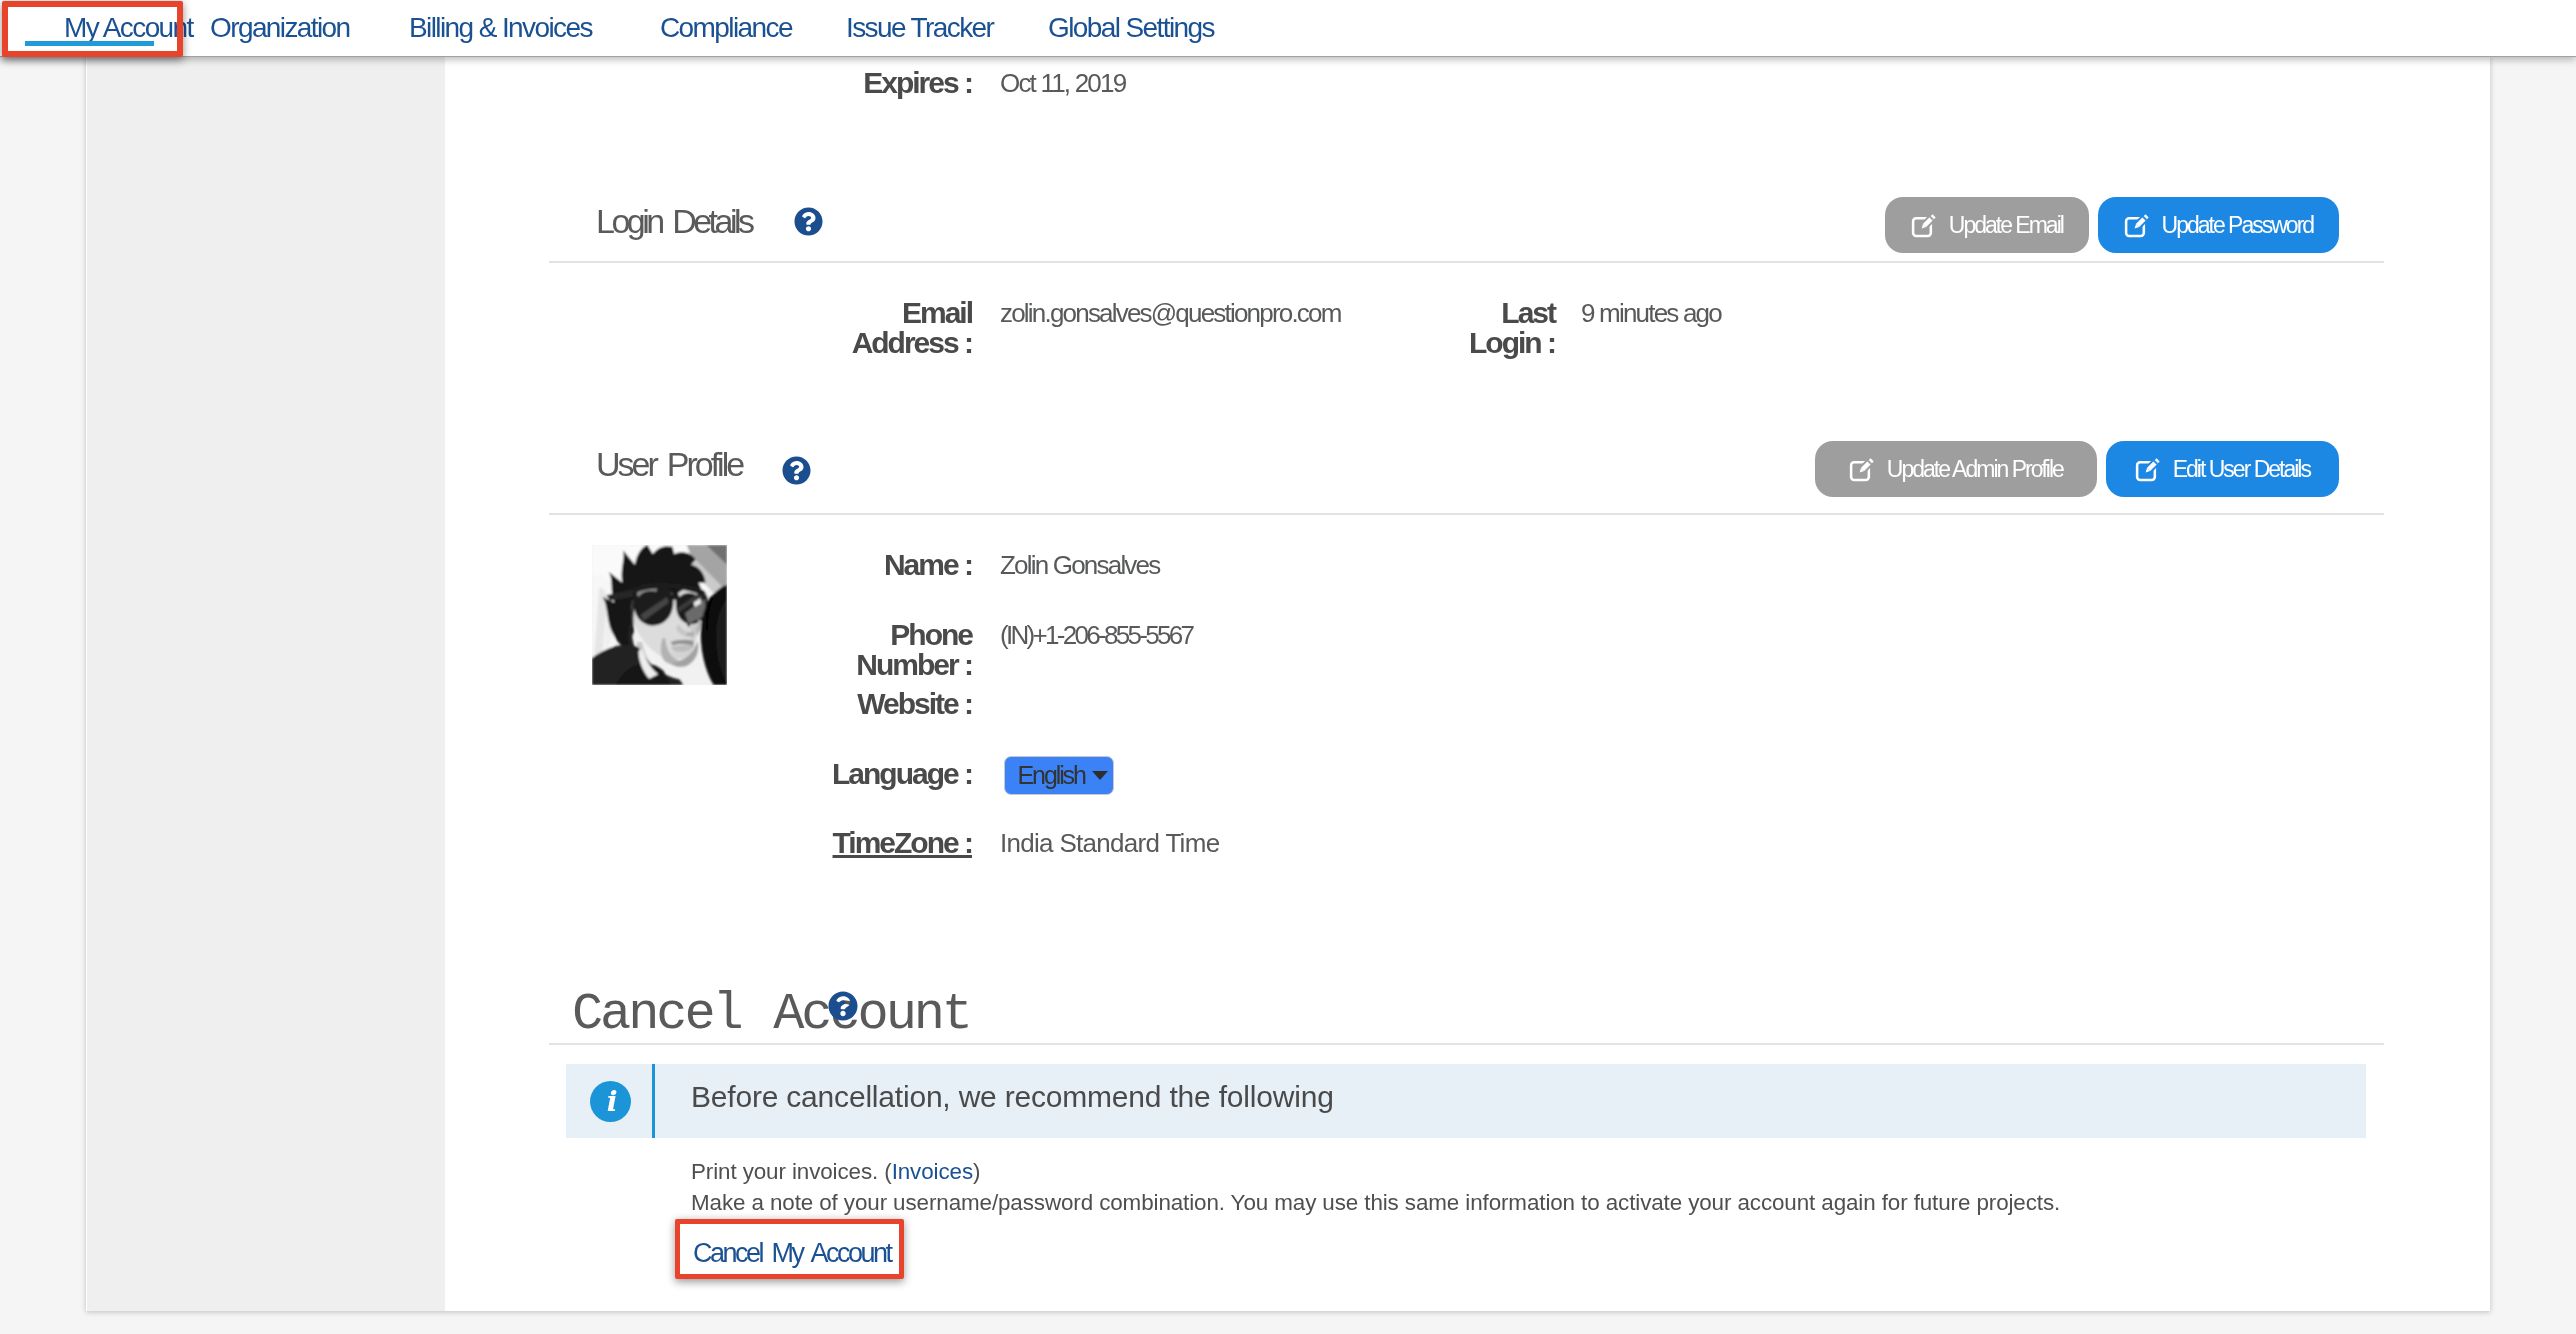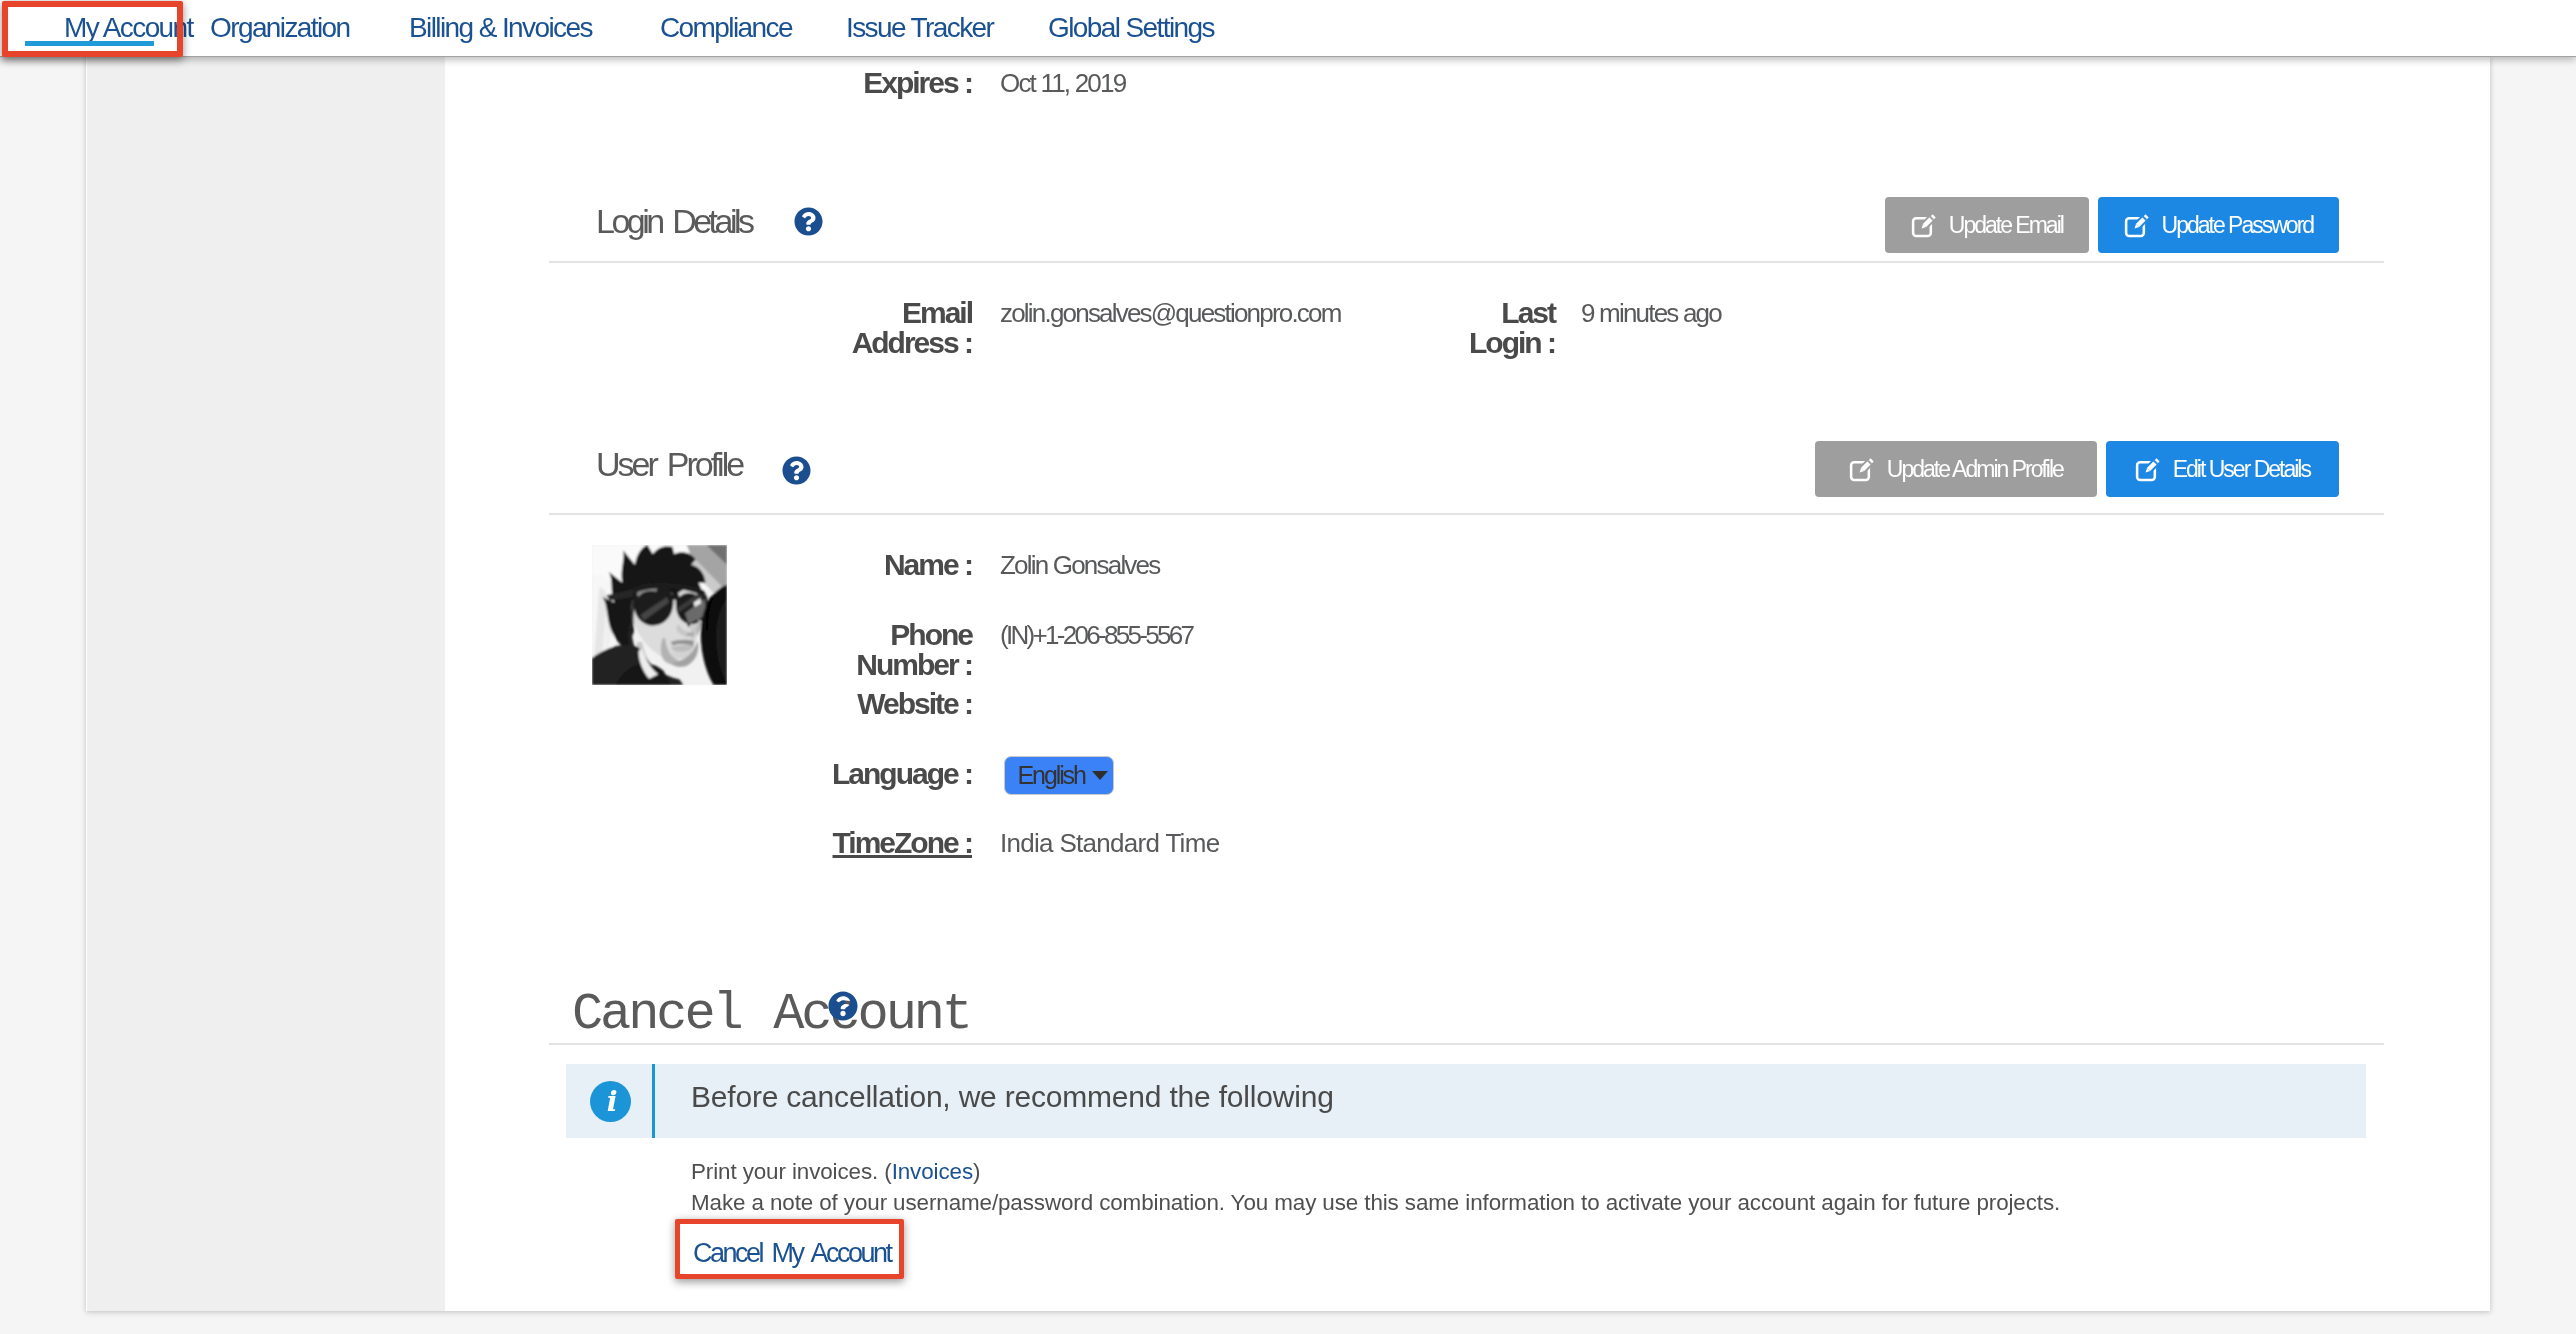--- a/index.html
+++ b/index.html
@@ -29,21 +29,21 @@
   .fvalue { position:absolute; color:#58595b; font-size:26px; letter-spacing:-1.8px; line-height:30px;
             white-space:nowrap; }
   .sect-title { position:absolute; color:#5a5a5a; font-size:34px; letter-spacing:-2.9px; word-spacing:4.5px; white-space:nowrap; }
 
   .help-icon { position:absolute; width:29px; height:29px; }
   .help-icon svg { display:block; width:100%; height:100%; }
 
   .hr { position:absolute; left:549px; width:1835px; height:1.8px; background:#e3e3e3; }
 
   
-  .btn { position:absolute; height:56px; border:none; outline:none; border-radius:4px; color:#ffffff; font-size:23px;
+  .btn { position:absolute; height:56px; border:none; outline:none; border-radius:18px; color:#ffffff; font-size:23px;
          letter-spacing:-2px; display:flex; align-items:center; justify-content:center;
          white-space:nowrap; cursor:pointer; }
   .btn svg { width:27px; height:27px; margin-right:10.7px; flex:0 0 auto; }
   .btn-gray .ico-halo, .btn-gray .ico-gap { fill:#9e9e9e; stroke:#9e9e9e; }
   .btn-blue .ico-halo, .btn-blue .ico-gap { fill:#1d87e4; stroke:#1d87e4; }
   .btn-gray { background:#9e9e9e; }
   .btn-blue { background:#1d87e4; }
   .btn-upd-email   { left:1885px; top:197px; width:204px; }
   .btn-upd-pass    { left:2098px; top:197px; width:241px; }
   .btn-upd-admin   { left:1815px; top:441px; width:282px; }

